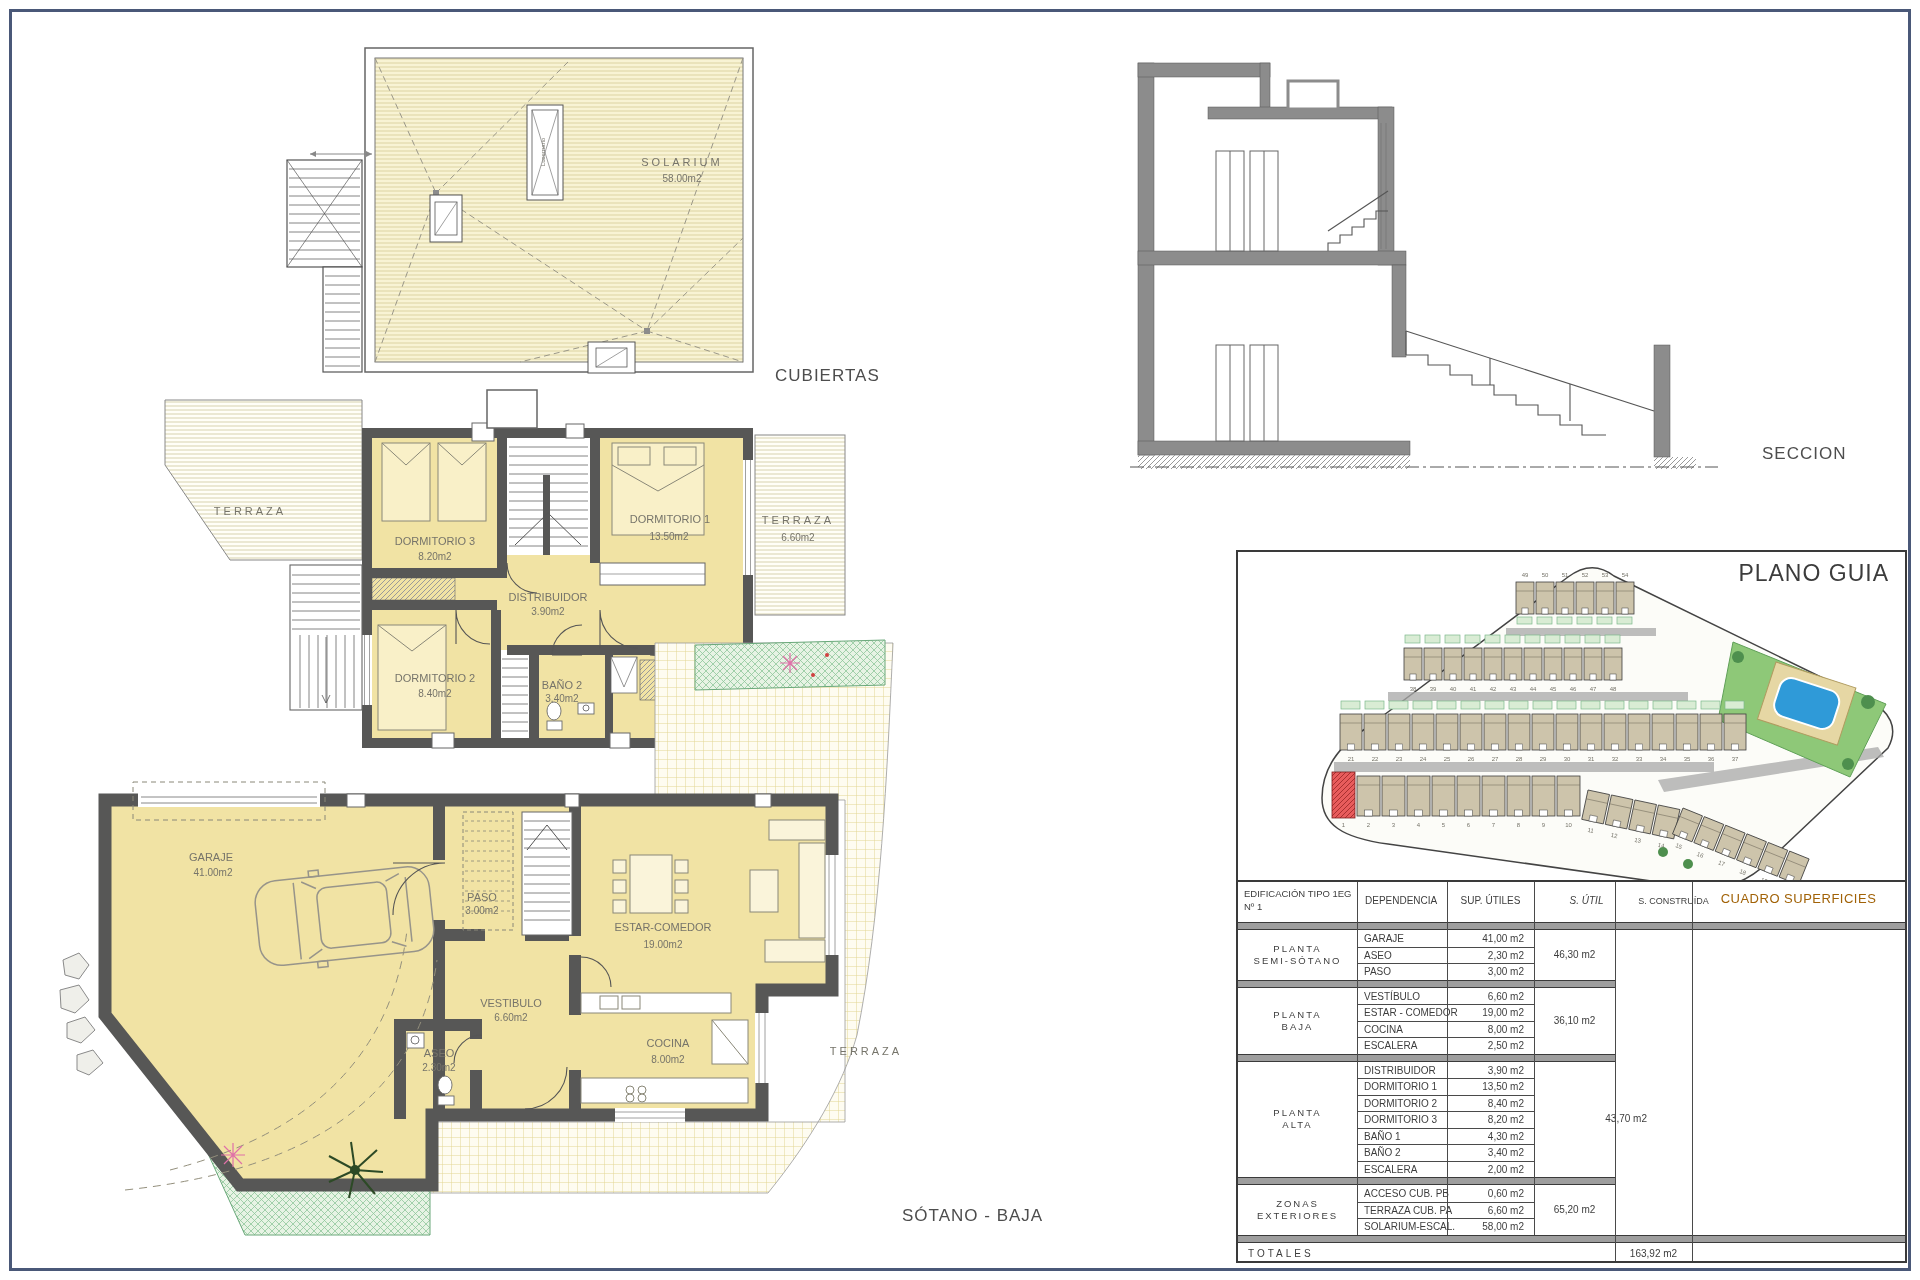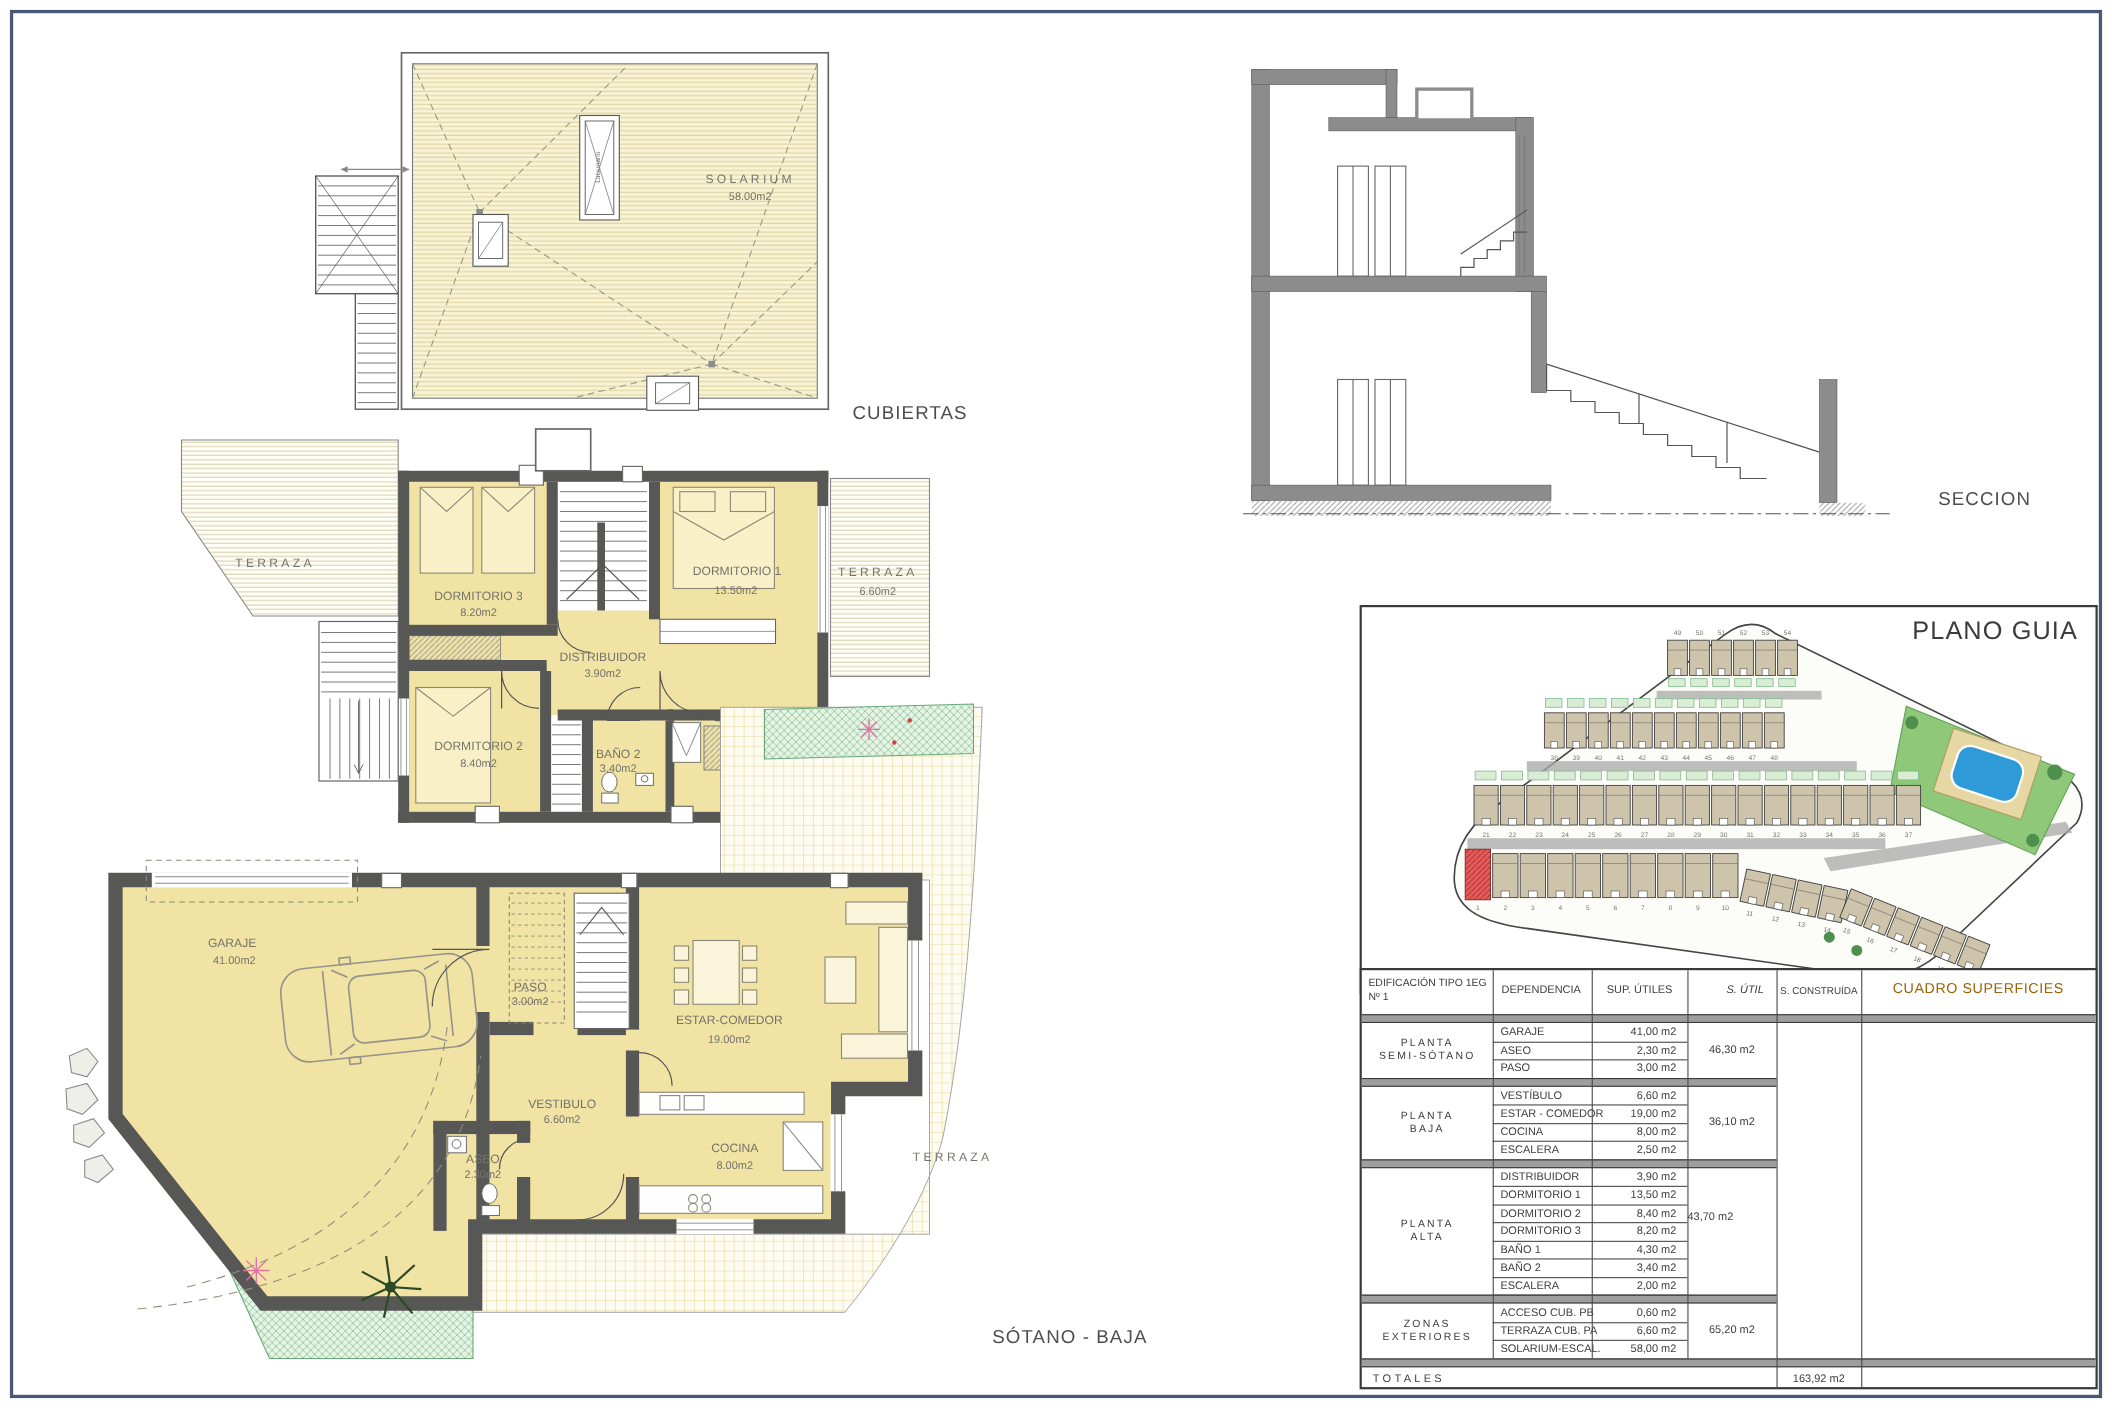--- a/index.html
+++ b/index.html
@@ -686,21 +686,21 @@
       </g>
   </svg>
 </div>
 
 <div id="sup-table">
     <div class="tc" style="left: 6px; top: 6px; font-size: 9.5px;">EDIFICACIÓN TIPO 1EG</div>
     <div class="tc" style="left: 6px; top: 19px; font-size: 9.5px;">Nº 1</div>
     <div class="tc" style="left: 127px; top: 13px;">DEPENDENCIA</div>
     <div class="tc" style="left: 209px; top: 13px; width: 87px; text-align: center;">SUP. ÚTILES</div>
     <div class="tc" style="left: 308px; top: 13px; width: 81px; text-align: center; font-style: italic;">S. ÚTIL</div>
-    <div class="tc" style="left: 377px; top: 13px; width: 77px; text-align: center; font-size: 9px;">S. CONSTRUÍDA</div>
+    <div class="tc" style="left: 377px; top: 13px; width: 77px; text-align: center; font-size: 9px; padding-left: 20px;">S. CONSTRUÍDA</div>
     <div class="tc" style="left: 454px; top: 11px; width: 213px; text-align: center; font-size: 13px; letter-spacing: 0.5px; color: #a16207;">CUADRO SUPERFICIES</div>
     <div class="hl" style="left: 0px; top: 40px; width: 667px; height: 1px;"></div>
     <div class="band" style="left: 0px; top: 40px; width: 667px; height: 8px;"></div>
     <div class="tc" style="left: 126px; top: 51px;">GARAJE</div>
     <div class="tc" style="left: 209px; top: 51px; width: 77px; text-align: right;">41,00 m2</div>
     <div class="hl" style="left: 119px; top: 64.5px; width: 177px; height: 1px;"></div>
     <div class="tc" style="left: 126px; top: 67.5px;">ASEO</div>
     <div class="tc" style="left: 209px; top: 67.5px; width: 77px; text-align: right;">2,30 m2</div>
     <div class="hl" style="left: 119px; top: 81px; width: 177px; height: 1px;"></div>
     <div class="tc" style="left: 126px; top: 84px;">PASO</div>
@@ -750,21 +750,21 @@
     <div class="tc" style="left: 126px; top: 265px;">BAÑO 2</div>
     <div class="tc" style="left: 209px; top: 265px; width: 77px; text-align: right;">3,40 m2</div>
     <div class="hl" style="left: 119px; top: 278.5px; width: 177px; height: 1px;"></div>
     <div class="tc" style="left: 126px; top: 281.5px;">ESCALERA</div>
     <div class="tc" style="left: 209px; top: 281.5px; width: 77px; text-align: right;">2,00 m2</div>
     <div class="hl" style="left: 119px; top: 295px; width: 177px; height: 1px;"></div>
     <div class="tc" style="left: 0px; top: 225.25px; width: 119px; text-align: center; letter-spacing: 2px; font-size: 9.5px;">
       <div>PLANTA</div>
       <div>ALTA</div>
     </div>
-    <div class="tc" style="left: 296px; top: 219px; width: 81px; text-align: left;">43,70 m2</div>
+    <div class="tc" style="left: 296px; top: 231px; width: 81px; text-align: right; padding-left: 32px;">43,70 m2</div>
     <div class="hl" style="left: 0px; top: 295px; width: 377px; height: 1px;"></div>
     <div class="band" style="left: 0px; top: 295px; width: 377px; height: 8px;"></div>
     <div class="tc" style="left: 126px; top: 306px;">ACCESO CUB. PB</div>
     <div class="tc" style="left: 209px; top: 306px; width: 77px; text-align: right;">0,60 m2</div>
     <div class="hl" style="left: 119px; top: 319.5px; width: 177px; height: 1px;"></div>
     <div class="tc" style="left: 126px; top: 322.5px;">TERRAZA CUB. PA</div>
     <div class="tc" style="left: 209px; top: 322.5px; width: 77px; text-align: right;">6,60 m2</div>
     <div class="hl" style="left: 119px; top: 336px; width: 177px; height: 1px;"></div>
     <div class="tc" style="left: 126px; top: 339px;">SOLARIUM-ESCAL.</div>
     <div class="tc" style="left: 209px; top: 339px; width: 77px; text-align: right;">58,00 m2</div>

